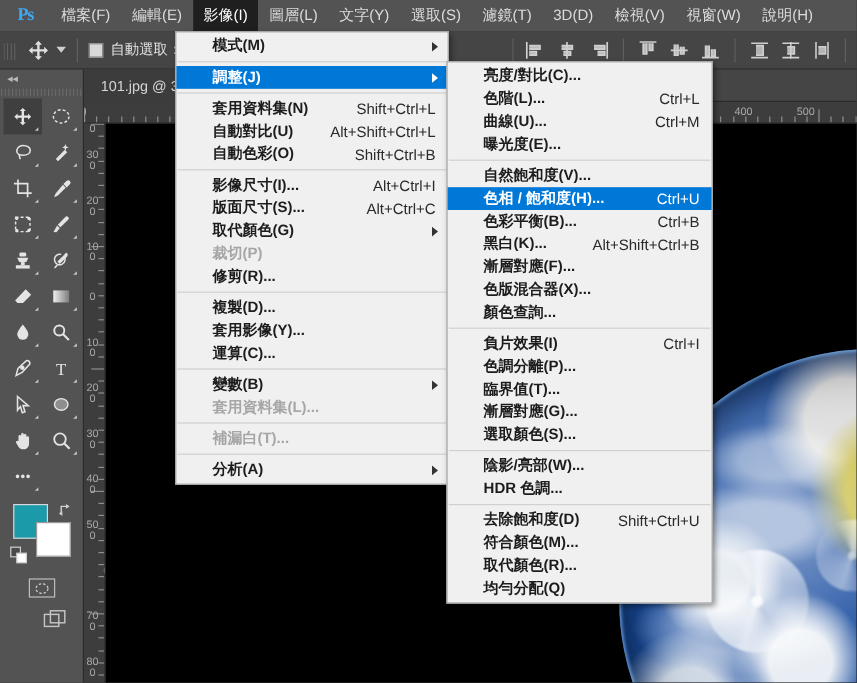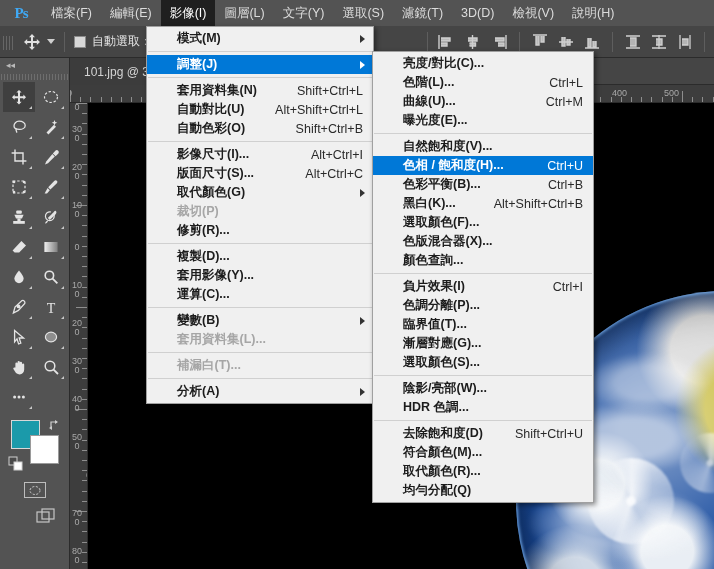--- a/index.html
+++ b/index.html
@@ -235,20 +235,21 @@
     <div id="menubar-items" style="display:flex;align-items:center;">
         <div class="menu-item">檔案(F)</div>
         <div class="menu-item">編輯(E)</div>
         <div class="menu-item active">影像(I)</div>
         <div class="menu-item">圖層(L)</div>
         <div class="menu-item">文字(Y)</div>
         <div class="menu-item">選取(S)</div>
         <div class="menu-item">濾鏡(T)</div>
         <div class="menu-item">3D(D)</div>
         <div class="menu-item">檢視(V)</div>
+        <div class="menu-item">視窗(W)</div>
         <div class="menu-item">說明(H)</div>
       </div>
   </div>
 
   <div class="optionsbar">
     <div class="grip"></div>
     <div class="tool-preview">
       <span class="move-glyph">
         <svg width="18" height="18" viewBox="0 0 18 18">
           <path d="M9 1 L12 4.2 H10 V8 H13.8 V6 L17 9 L13.8 12 V10 H10 V13.8 H12 L9 17 L6 13.8 H8 V10 H4.2 V12 L1 9 L4.2 6 V8 H8 V4.2 H6 Z" fill="#e0e0e0"></path>
@@ -752,21 +753,21 @@
       </div>
       <div class="mrow">
         <span class="lbl">色彩平衡(B)...</span>
         <span class="acc">Ctrl+B</span>
       </div>
       <div class="mrow">
         <span class="lbl">黑白(K)...</span>
         <span class="acc">Alt+Shift+Ctrl+B</span>
       </div>
       <div class="mrow">
-        <span class="lbl">選取顏色(F)...</span>
+        <span class="lbl">漸層對應(F)...</span>
       </div>
       <div class="mrow">
         <span class="lbl">色版混合器(X)...</span>
       </div>
       <div class="mrow">
         <span class="lbl">顏色查詢...</span>
       </div>
       <div class="msep"></div>
       <div class="mrow">
         <span class="lbl">負片效果(I)</span>

